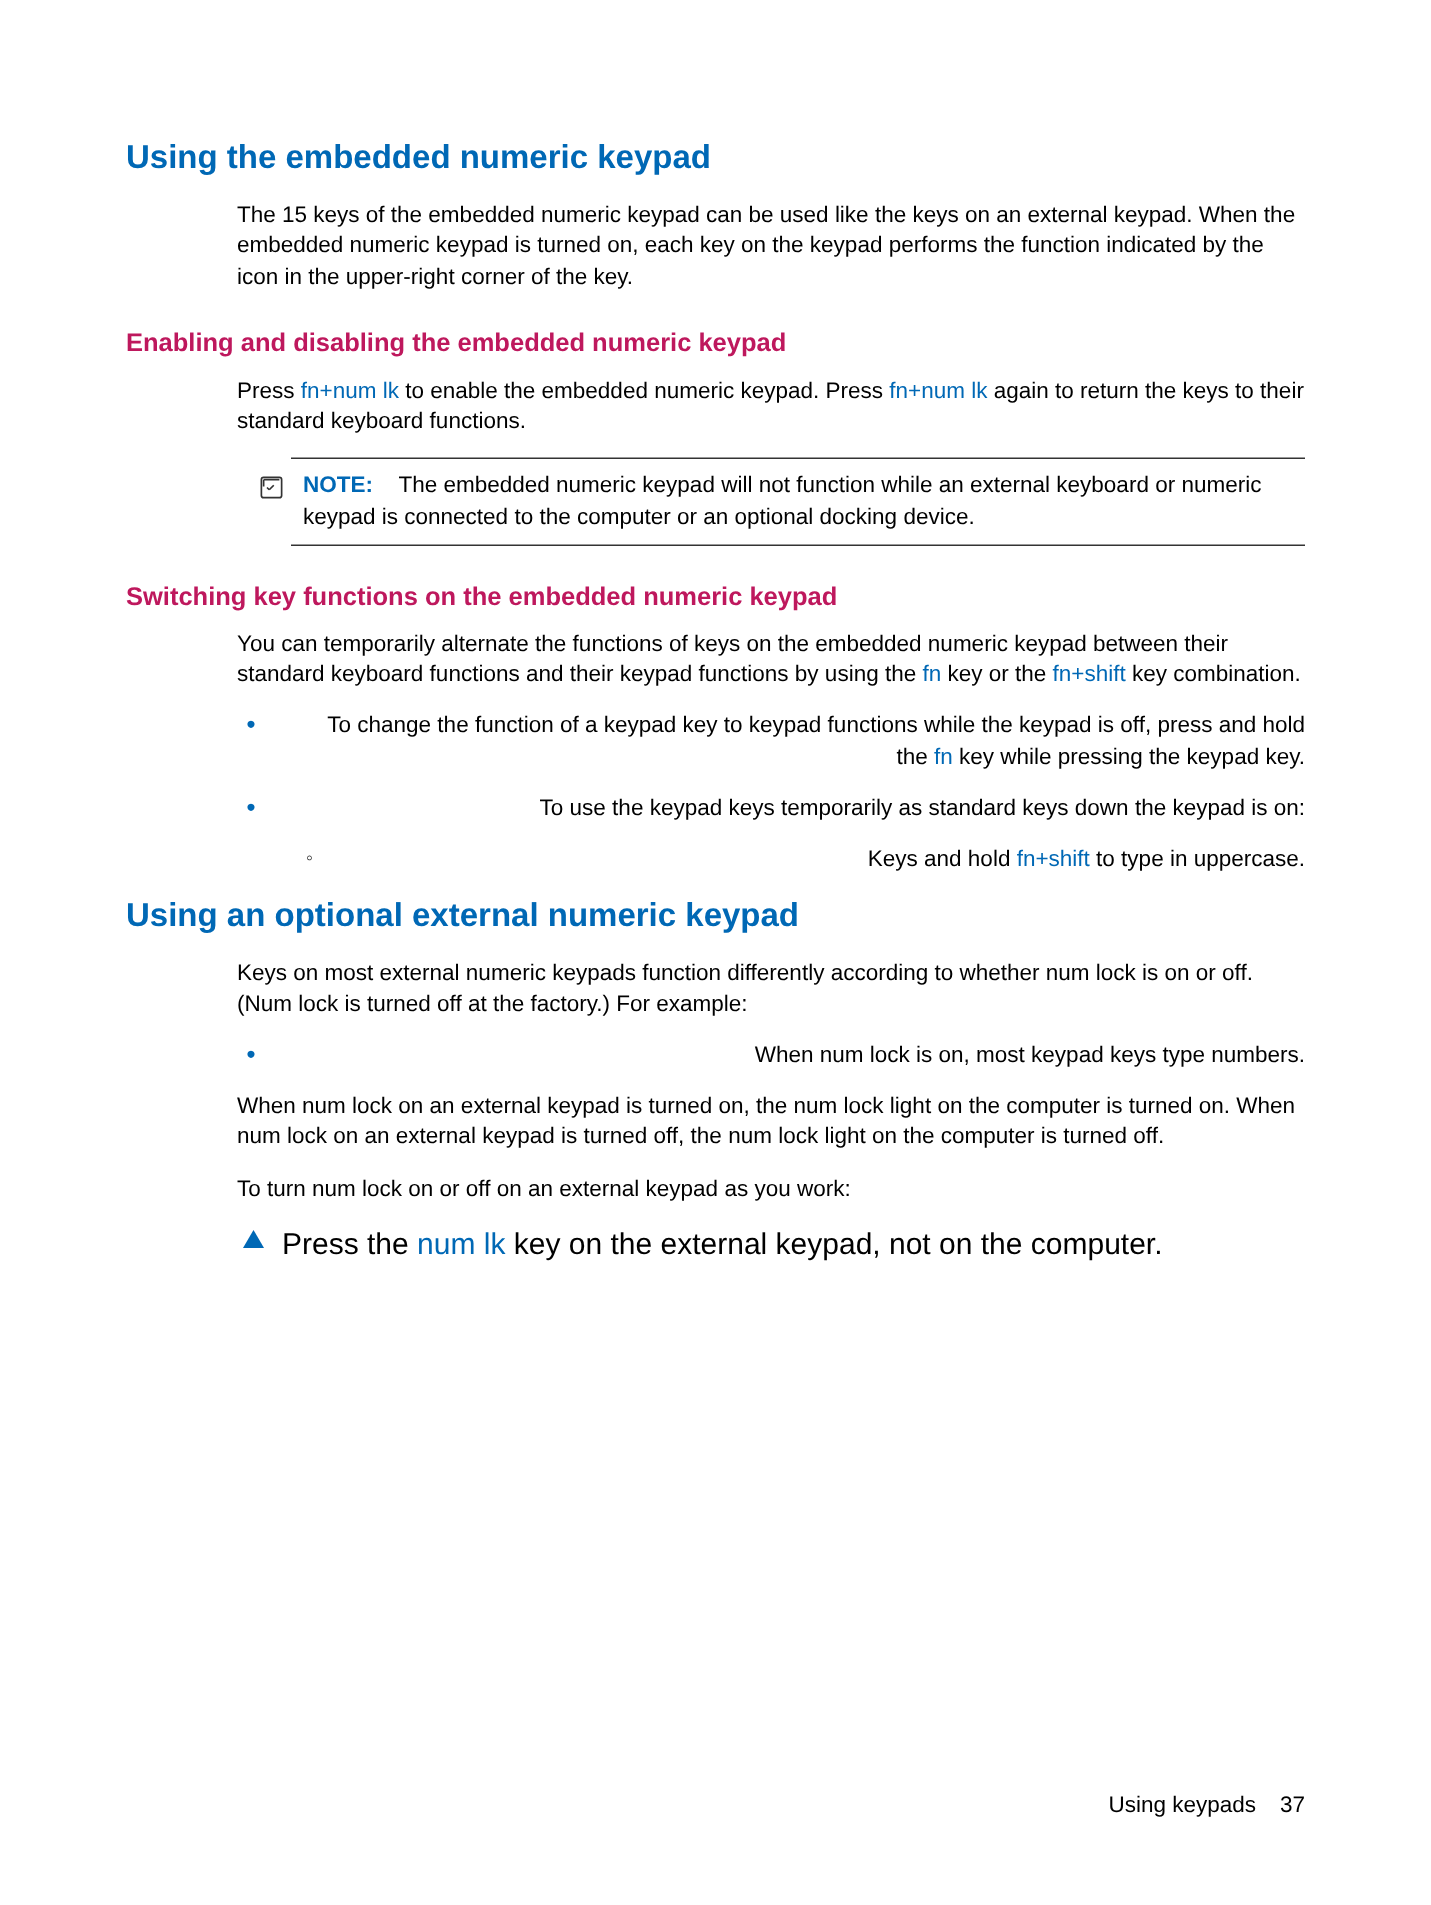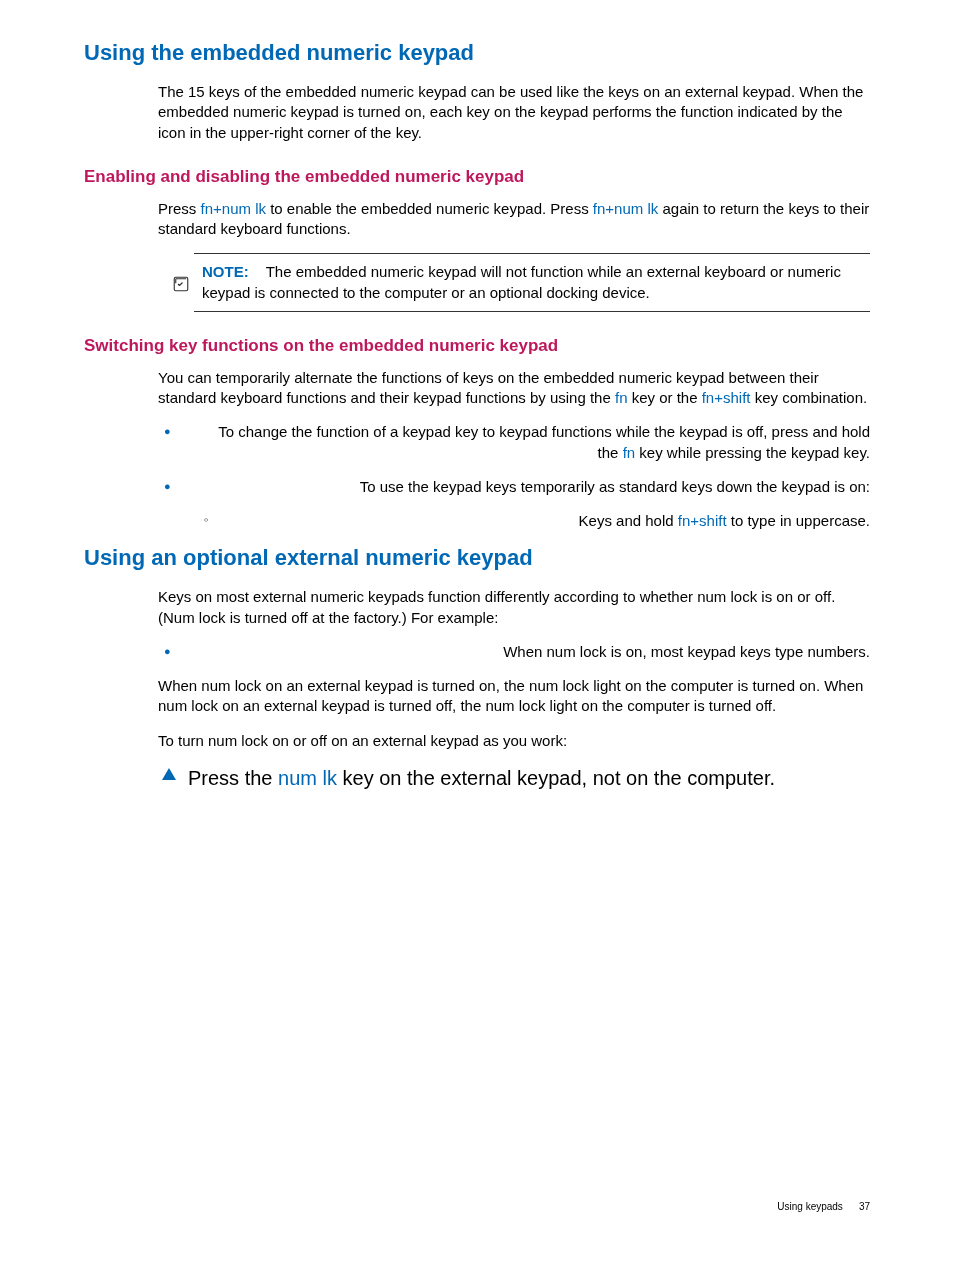--- a/index.html
+++ b/index.html
@@ -6,21 +6,21 @@
     margin: 0;
     padding: 0;
     font-family: Arial, Helvetica, sans-serif;
     background: #fff;
     color: #000;
   }
   .page {
     width: 954px;
     height: 1270px;
     box-sizing: border-box;
-    padding: 40px 84px 60px 84px;
+    padding: 92px 84px 60px 84px;
     position: relative;
   }
   h2.section {
     color: #0068b5;
     font-size: 22px;
     font-weight: bold;
     margin: 0 0 16px 0;
   }
   h3.subsection {
     color: #be185d;
@@ -33,21 +33,21 @@
     font-size: 15px;
     line-height: 1.35;
   }
   .para {
     margin: 0 0 14px 0;
   }
   .kw { color: #0068b5; }
   .note-block {
     margin-left: 74px;
     display: flex;
-    align-items: center;
+    align-items: flex-start;
     gap: 8px;
     padding: 8px 0 8px 0;
   }
   .note-rule-top, .note-rule-bottom {
     border-top: 1px solid #333;
     margin-left: 110px;
     margin-right: 0;
   }
   .note-label { color: #0068b5; font-weight: bold; font-size: 15px; }
   .note-text { font-size: 15px; line-height: 1.35; }
@@ -115,21 +115,21 @@
     border-right: 7px solid transparent;
     border-bottom: 12px solid #0068b5;
     margin-top: 3px;
     margin-left: 4px;
     flex-shrink: 0;
   }
   .footer {
     position: absolute;
     bottom: 58px;
     right: 84px;
-    font-size: 10px;
+    font-size: 15px;
   }
   .footer .pg { margin-left: 16px; }
 </style>
 </head>
 <body>
 
 <div class="page">
 
   <h2 class="section">Using the embedded numeric keypad</h2>
 

